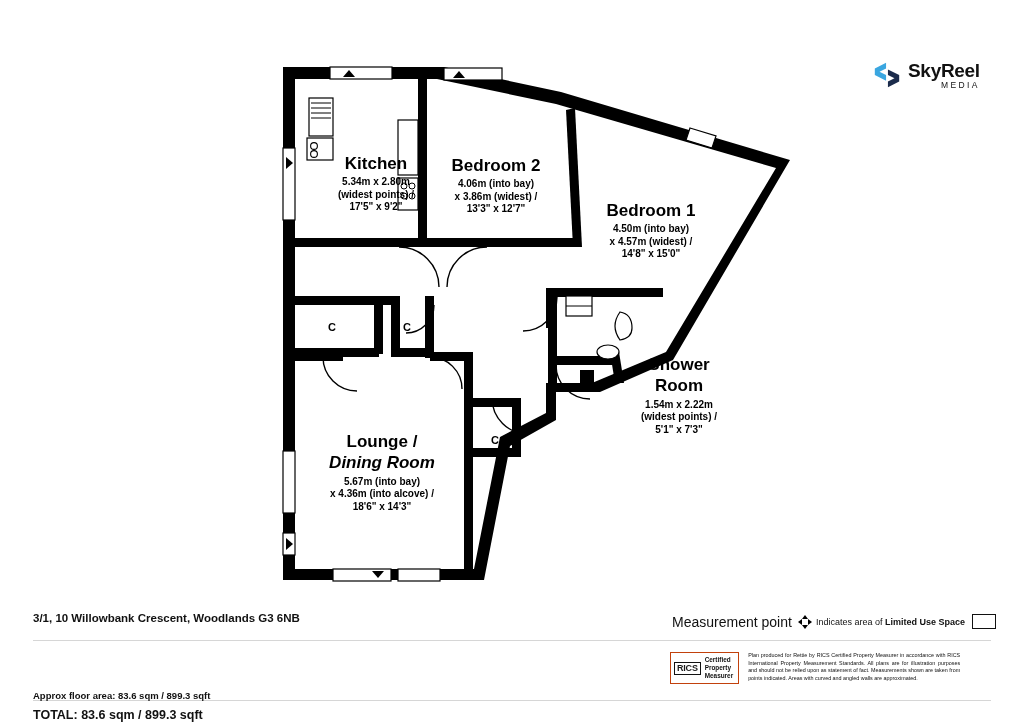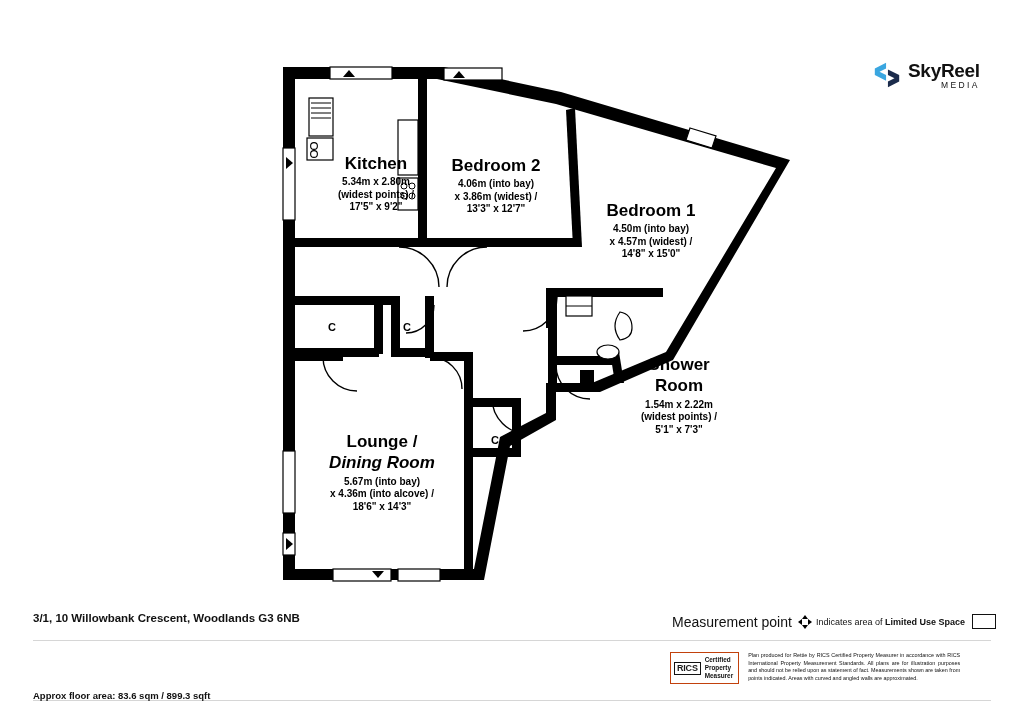--- a/index.html
+++ b/index.html
@@ -388,20 +388,21 @@
     <b>Limited Use Space</b>
   </span>
   <span class="lus-box"></span>
 </div>
 
 <hr class="divider" id="divider-top">
 <hr class="divider" id="divider-bottom">
 
 <div id="area-block">
   <span class="approx">Approx floor area: 83.6 sqm / 899.3 sqft</span>
+  <span class="total">TOTAL: 83.6 sqm / 899.3 sqft</span>
 </div>
 
 <div id="rics">
   <div class="badge">
     <span class="rics-mark">RICS</span>
     <span class="cert">
       <span>Certified</span><br>
       <span>Property</span><br>
       <span>Measurer</span>
     </span>

